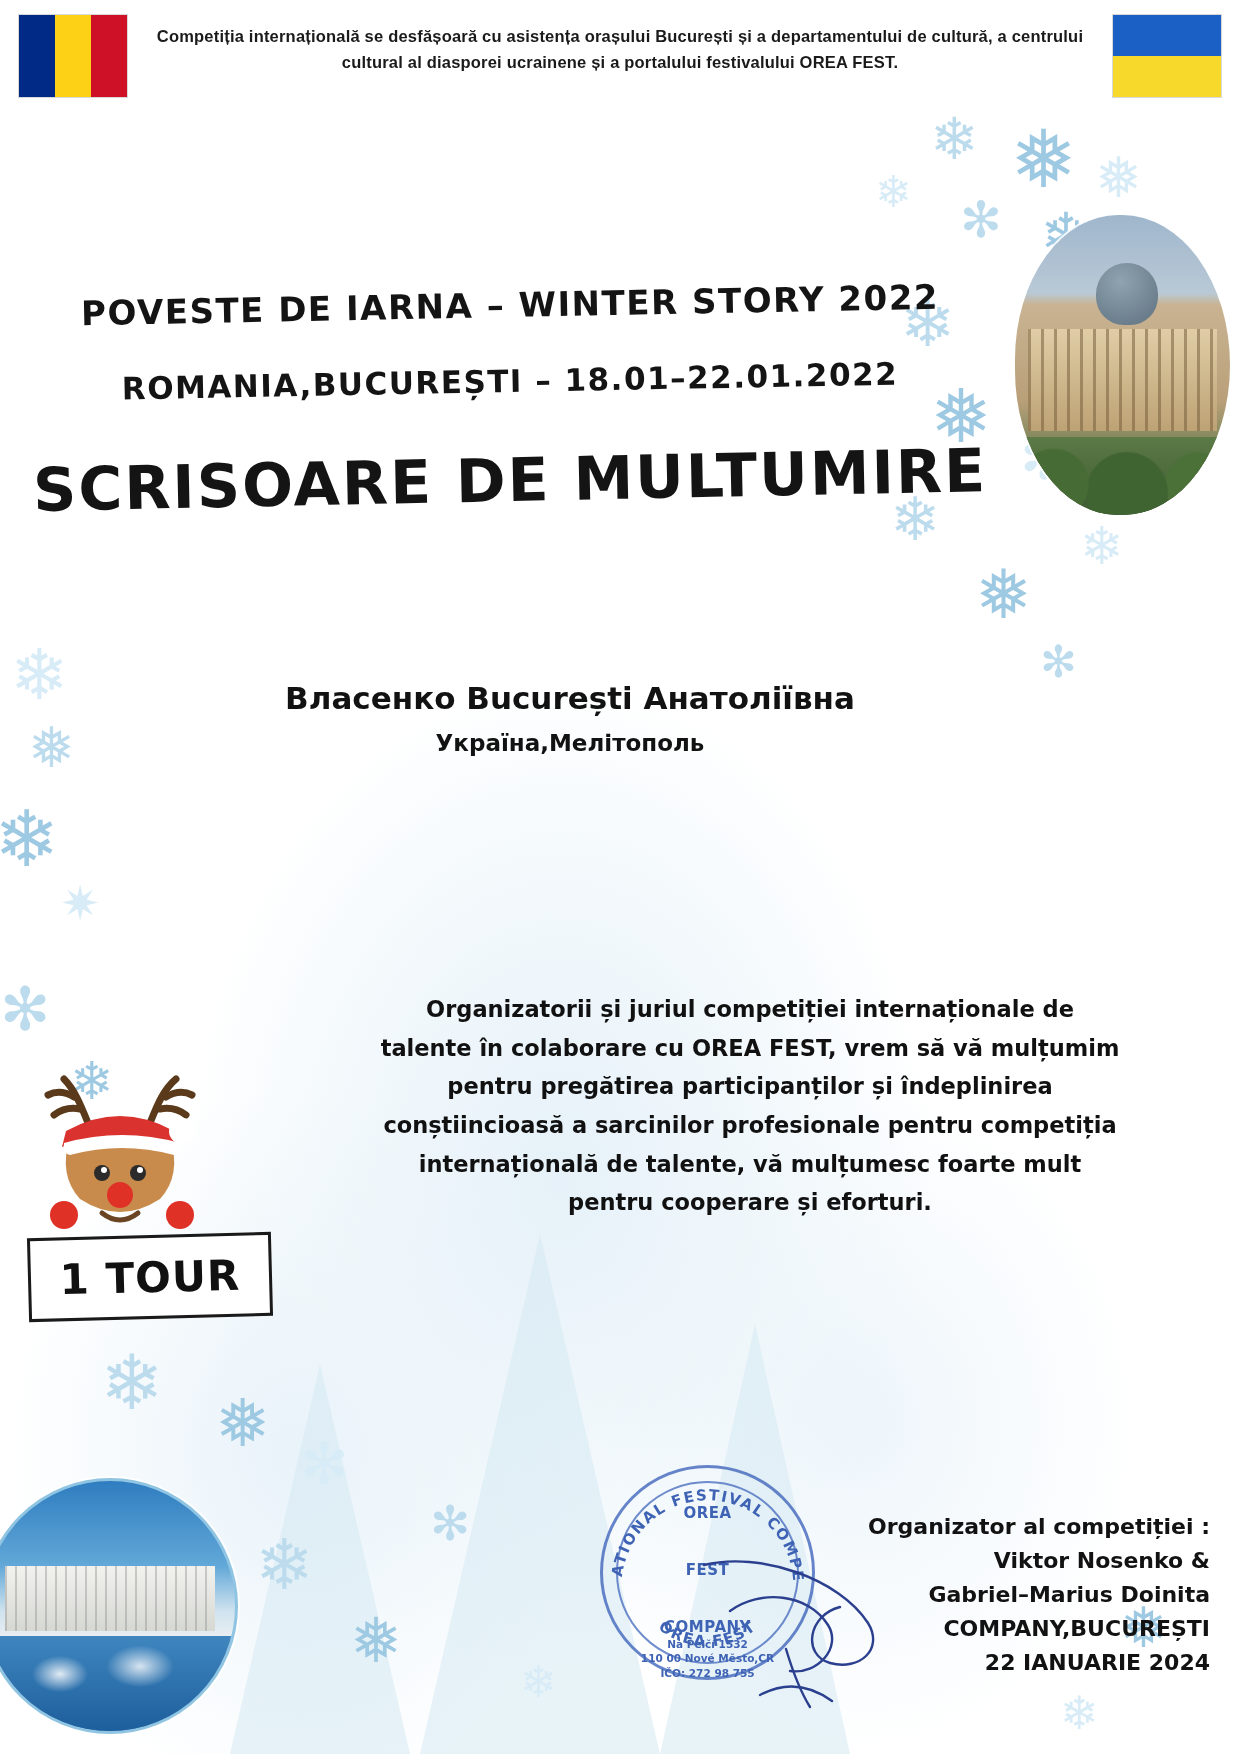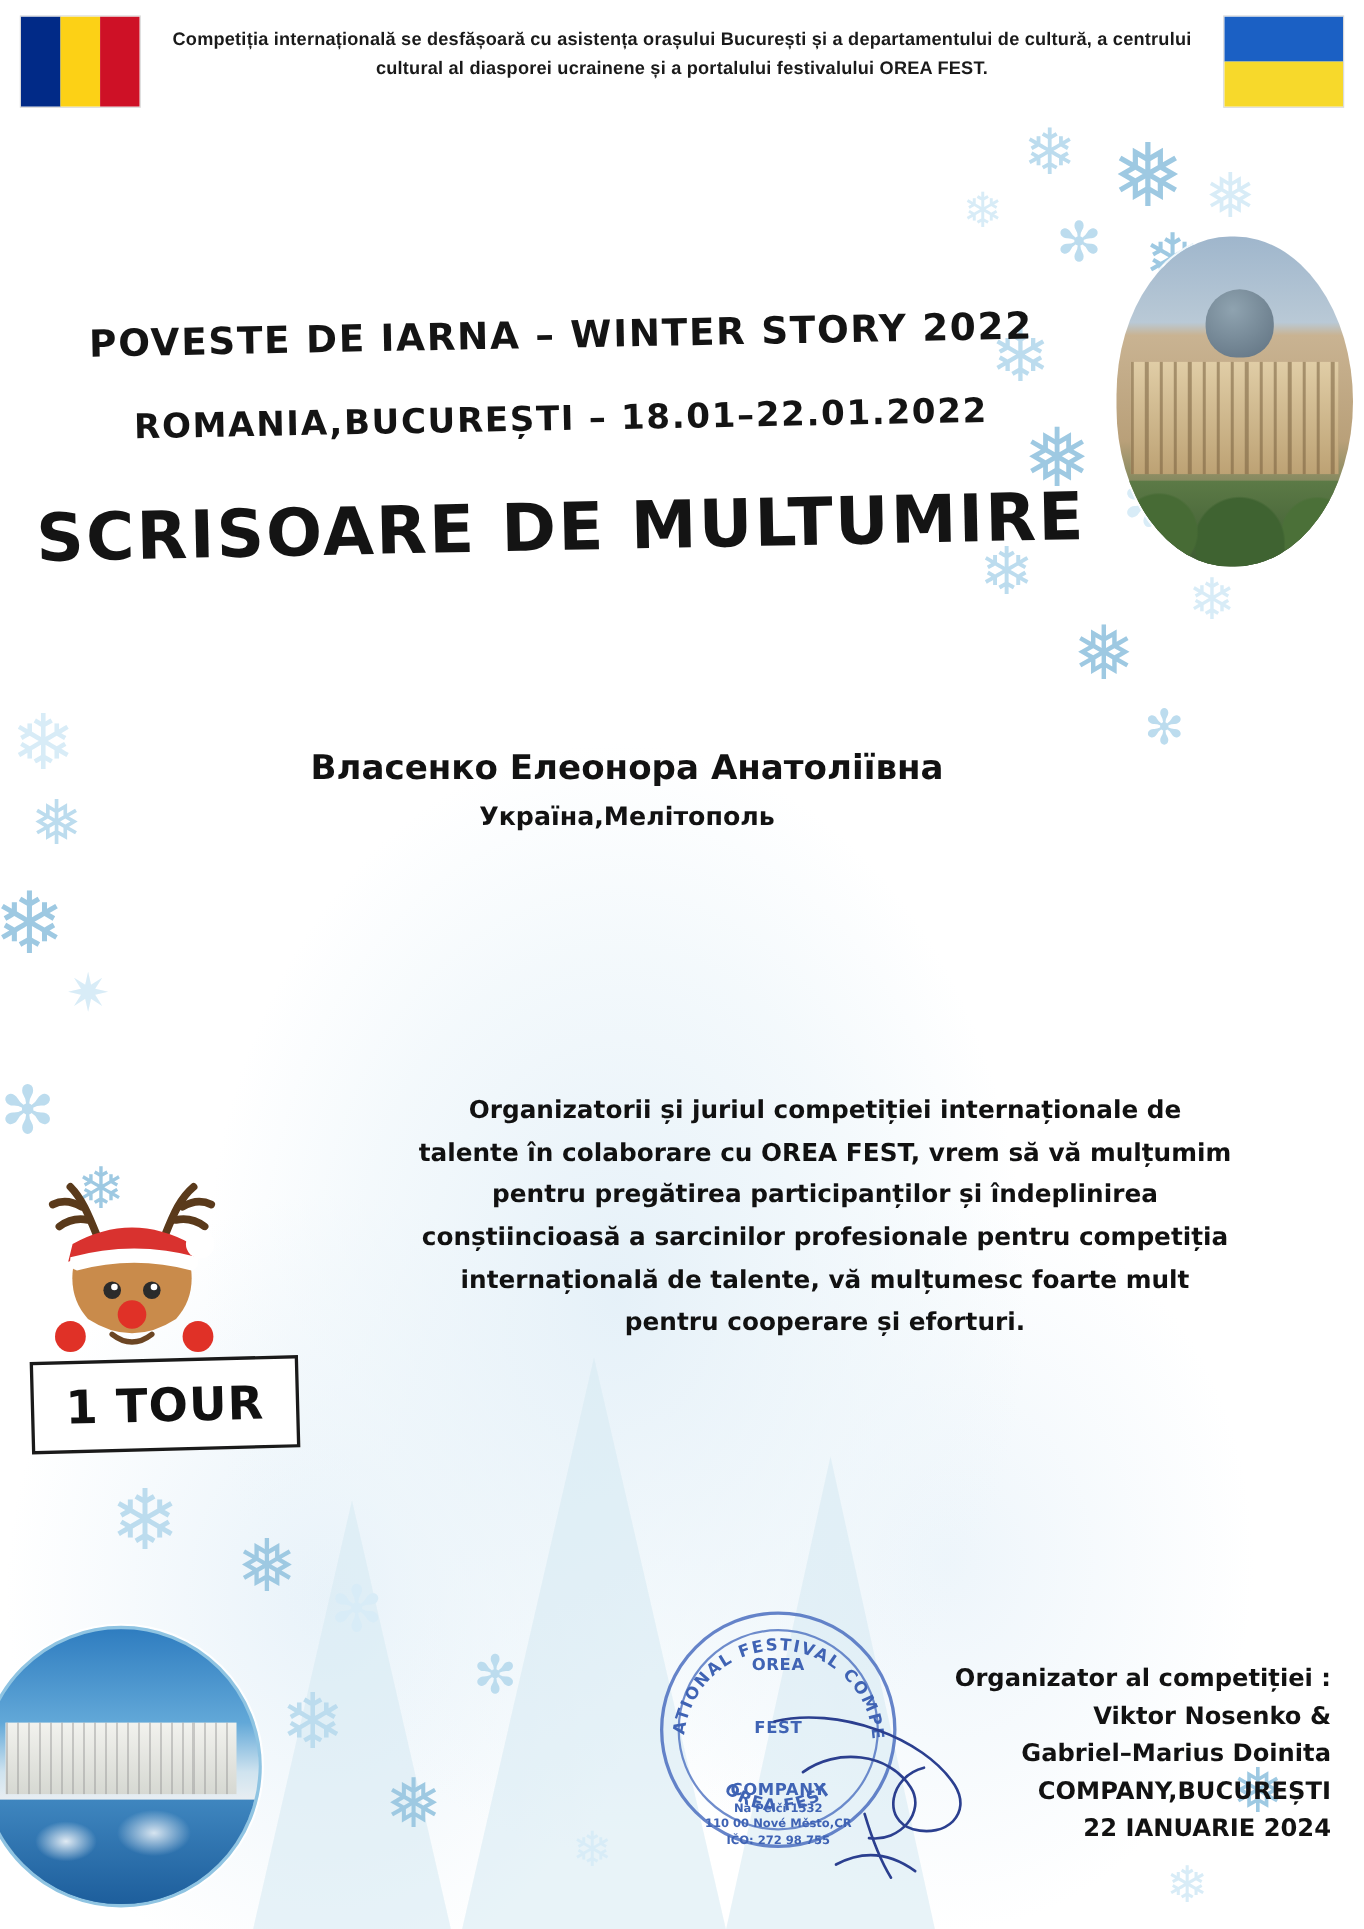--- a/index.html
+++ b/index.html
@@ -383,21 +383,21 @@
   <div class="photo-circle" id="photo-bucharest">
     <div class="dome"></div>
     <div class="facade"></div>
     <div class="trees"></div>
   </div>
 
   <div class="title-line" id="title-event">POVESTE DE IARNA – WINTER STORY 2022</div>
   <div class="title-line" id="title-place">ROMANIA,BUCUREȘTI – 18.01–22.01.2022</div>
   <div class="title-line" id="title-main">SCRISOARE DE MULTUMIRE</div>
 
-  <div id="recipient-name">Власенко Елеонора Анатоліївна</div>
+  <div id="recipient-name">Власенко București Анатоліївна</div>
   <div id="recipient-city">Україна,Мелітополь</div>
 
   <div id="body-text">Organizatorii și juriul competiției internaționale de talente în colaborare cu OREA FEST, vrem să vă mulțumim pentru pregătirea participanților și îndeplinirea conștiincioasă a sarcinilor profesionale pentru competiția internațională de talente, vă mulțumesc foarte mult pentru cooperare și eforturi.</div>
 
   <svg id="reindeer" viewBox="0 0 200 205">
     <g stroke="#5a3a1b" stroke-width="7" fill="none" stroke-linecap="round">
       <path d="M58 78 C50 58 44 44 34 34"></path>
       <path d="M44 52 C34 46 26 46 18 50"></path>
       <path d="M50 64 C40 62 32 64 24 70"></path>
       <path d="M120 78 C128 58 134 44 146 34"></path>

